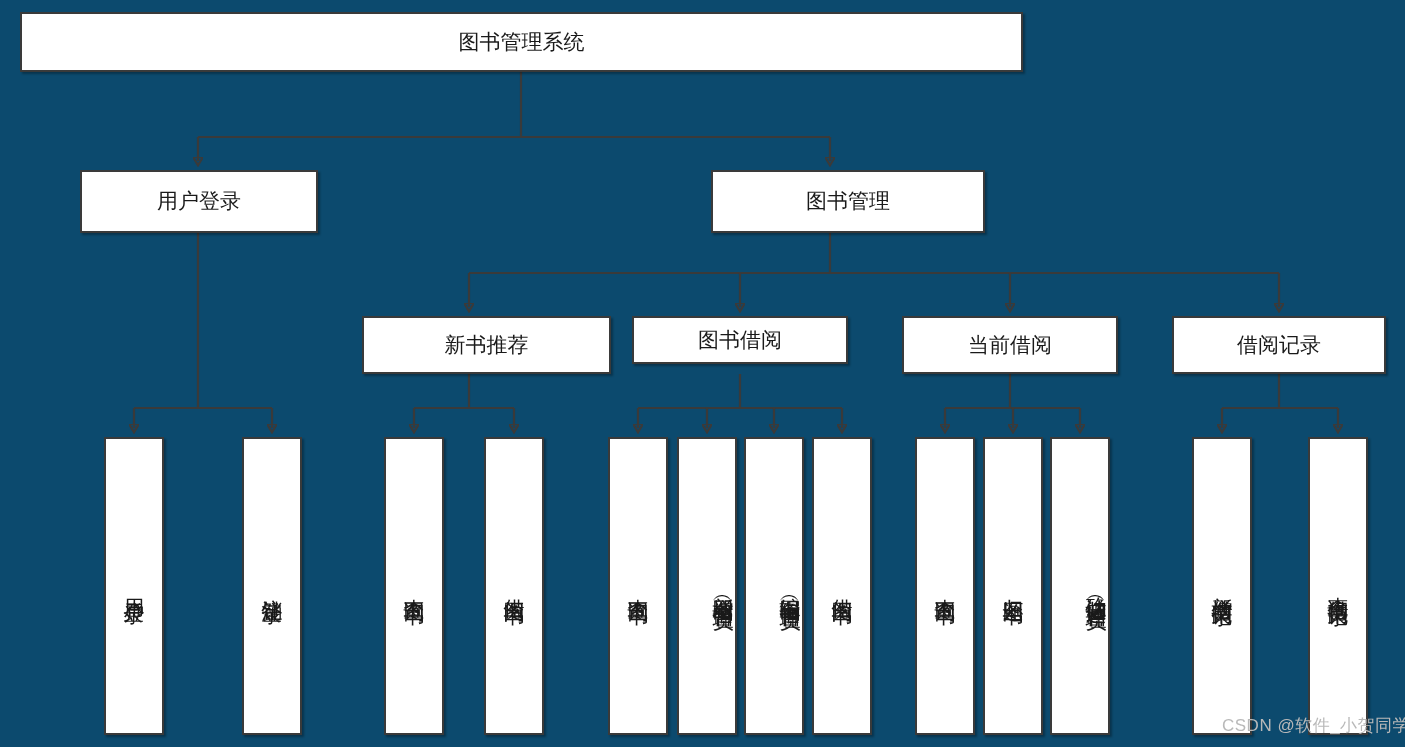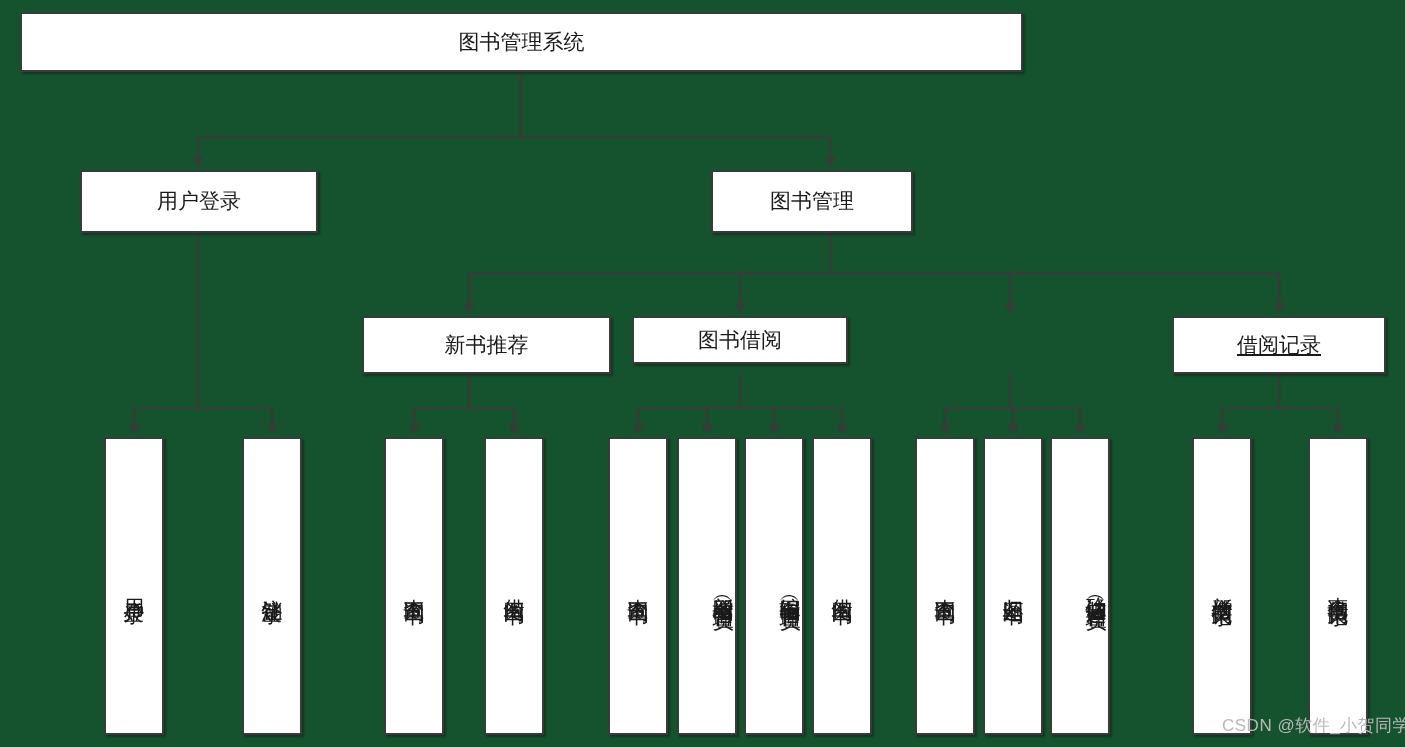--- a/index.html
+++ b/index.html
@@ -4,21 +4,21 @@
 <style>
   html, body {
     margin: 0;
     padding: 0;
     background: #ffffff;
   }
   #canvas {
     position: relative;
     width: 1405px;
     height: 747px;
-    background: #14532d;
+    background: #0c4a6e;
     overflow: hidden;
     font-family: "Liberation Sans", "DejaVu Sans", sans-serif;
   }
   .node {
     position: absolute;
     box-sizing: border-box;
     border: 2px solid #3a3a3a;
     background: #ffffff;
     box-shadow: 2px 2px 2px rgba(0,0,0,0.30);
     display: flex;
@@ -130,34 +130,37 @@
   </svg>
 
   <div class="node root" style="left:20px; top:12px; width:1003px; height:60px;">
     <span class="lbl">图书管理系统</span>
   </div>
 
   <div class="node h" style="left:80px; top:170px; width:238px; height:63px;">
     <span class="lbl">用户登录</span>
   </div>
 
-  <div class="node h" style="left:711px; top:170px; width:202px; height:63px;">
+  <div class="node h" style="left:711px; top:170px; width:274px; height:63px;">
     <span class="lbl">图书管理</span>
   </div>
 
   <div class="node h" style="left:362px; top:316px; width:249px; height:58px;">
     <span class="lbl">新书推荐</span>
   </div>
 
   <div class="node h" style="left:632px; top:316px; width:216px; height:48px;">
     <span class="lbl">图书借阅</span>
   </div>
 
-
-  <div class="node h" style="left:1172px; top:316px; width:214px; height:58px;text-decoration:underline;">
+  <div class="node h" style="left:902px; top:316px; width:216px; height:58px;">
+    <span class="lbl">当前借阅</span>
+  </div>
+
+  <div class="node h" style="left:1172px; top:316px; width:214px; height:58px;">
     <span class="lbl">借阅记录</span>
   </div>
 
   <div class="node v center" style="left:104px; top:437px; width:60px; height:298px;">
     <span class="lbl">用户登录</span>
   </div>
 
   <div class="node v center" style="left:242px; top:437px; width:60px; height:298px;">
     <span class="lbl">注销登录</span>
   </div>

